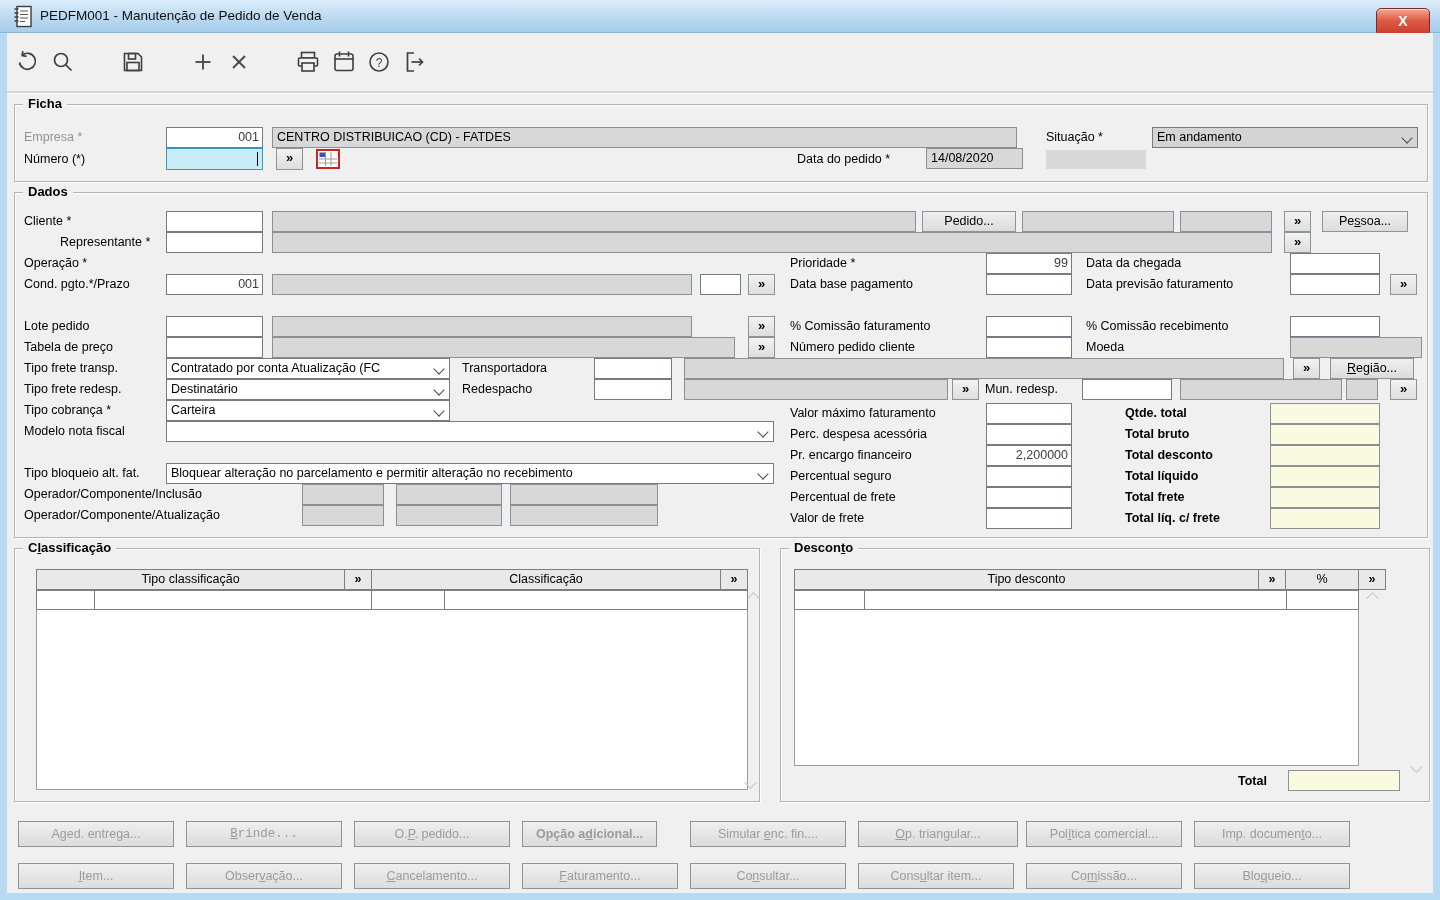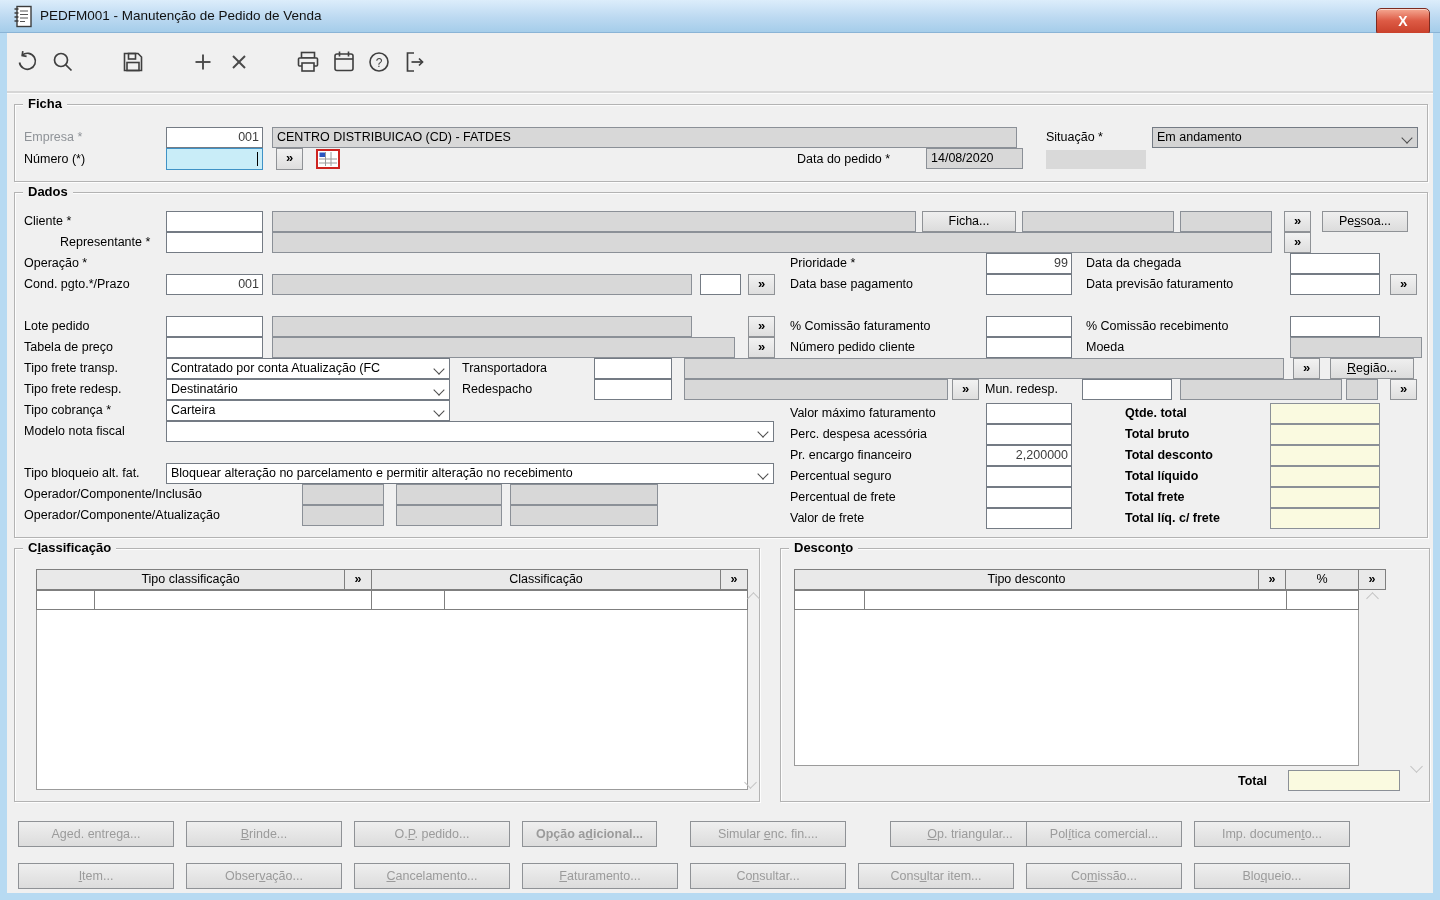--- a/index.html
+++ b/index.html
@@ -155,21 +155,21 @@
   <div class="ro" style="left:926px;top:148px;width:97px;color:#000;">14/08/2020</div>
   <div class="abs" style="left:1046px;top:150px;width:100px;height:19px;background:#d9d9d9;"></div>
 
   <div class="fs" style="left:14px;top:192px;width:1412px;height:344px;">
     <span class="fs-lg">Dados</span>
   </div>
 
   <span class="lbl" style="left:24px;top:213px;">Cliente *</span>
   <div class="inp" style="left:166px;top:211px;width:97px;"></div>
   <div class="ro" style="left:272px;top:211px;width:644px;"></div>
-  <div class="btn" style="left:922px;top:211px;width:94px;">Ficha...</div>
+  <div class="btn" style="left:922px;top:211px;width:94px;">Pedido...</div>
   <div class="ro" style="left:1022px;top:211px;width:152px;"></div>
   <div class="ro" style="left:1180px;top:211px;width:92px;"></div>
   <div class="btn-l" style="left:1284px;top:211px;">»</div>
   <div class="btn" style="left:1322px;top:211px;width:86px;">Pe<u>s</u>soa...</div>
 
   <span class="lbl" style="left:24px;top:234px;margin-left:36px;">Representante *</span>
   <div class="inp" style="left:166px;top:232px;width:97px;"></div>
   <div class="ro" style="left:272px;top:232px;width:1000px;"></div>
   <div class="btn-l" style="left:1284px;top:232px;">»</div>
 
@@ -312,25 +312,25 @@
   <div class="gbody" style="left:794px;top:590px;width:565px;height:176px;"></div>
   <div class="gcell" style="left:794px;top:590px;width:71px;"></div>
   <div class="gcell" style="left:864px;top:590px;width:423px;"></div>
   <div class="gcell" style="left:1286px;top:590px;width:73px;"></div>
   <span class="schev up" style="left:1368px;top:594px;"></span>
   <span class="schev down" style="left:1412px;top:762px;"></span>
   <span class="lbl bold" style="left:1238px;top:773px;">Total</span>
   <div class="cream" style="left:1288px;top:770px;width:112px;"></div>
 
   <div class="btn dis" style="left:18px;top:821px;width:156px;height:26px;line-height:24px;">A<u>g</u>ed. entrega...</div>
-  <div class="btn dis" style="left:186px;top:821px;width:156px;height:26px;line-height:24px;"><u>B</u>rinde...</div>
+  <div class="btn dis" style="left:186px;top:821px;width:156px;height:26px;line-height:24px;font-family:Liberation Mono, monospace;"><u>B</u>rinde...</div>
   <div class="btn dis" style="left:354px;top:821px;width:156px;height:26px;line-height:24px;">O.<u>P</u>. pedido...</div>
   <div class="btn dis" style="left:522px;top:821px;width:135px;height:26px;line-height:24px;font-weight:bold;">Opção a<u>d</u>icional...</div>
   <div class="btn dis" style="left:690px;top:821px;width:156px;height:26px;line-height:24px;">Simular <u>e</u>nc. fin....</div>
-  <div class="btn dis" style="left:858px;top:821px;width:160px;height:26px;line-height:24px;margin-left:32px;"><u>O</u>p. triangular...</div>
+  <div class="btn dis" style="left:858px;top:821px;width:160px;height:26px;line-height:24px;"><u>O</u>p. triangular...</div>
   <div class="btn dis" style="left:1026px;top:821px;width:156px;height:26px;line-height:24px;">Pol<u>í</u>tica comercial...</div>
   <div class="btn dis" style="left:1194px;top:821px;width:156px;height:26px;line-height:24px;">Imp. documen<u>t</u>o...</div>
 
   <div class="btn dis" style="left:18px;top:863px;width:156px;height:26px;line-height:24px;"><u>I</u>tem...</div>
   <div class="btn dis" style="left:186px;top:863px;width:156px;height:26px;line-height:24px;">Obser<u>v</u>ação...</div>
   <div class="btn dis" style="left:354px;top:863px;width:156px;height:26px;line-height:24px;"><u>C</u>ancelamento...</div>
   <div class="btn dis" style="left:522px;top:863px;width:156px;height:26px;line-height:24px;"><u>F</u>aturamento...</div>
   <div class="btn dis" style="left:690px;top:863px;width:156px;height:26px;line-height:24px;">Co<u>n</u>sultar...</div>
   <div class="btn dis" style="left:858px;top:863px;width:156px;height:26px;line-height:24px;">Cons<u>u</u>ltar item...</div>
   <div class="btn dis" style="left:1026px;top:863px;width:156px;height:26px;line-height:24px;">Co<u>m</u>issão...</div>

